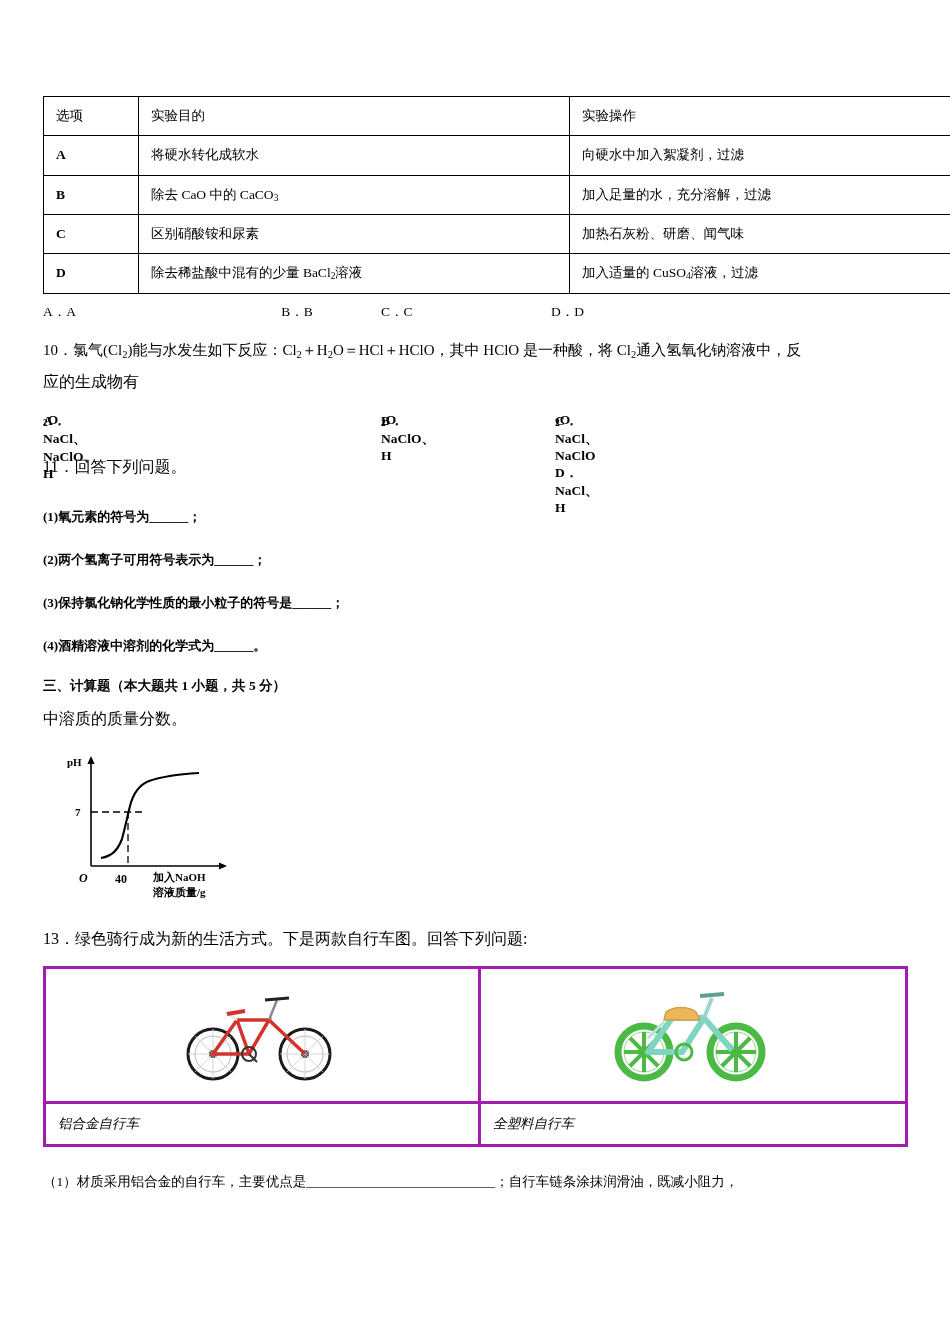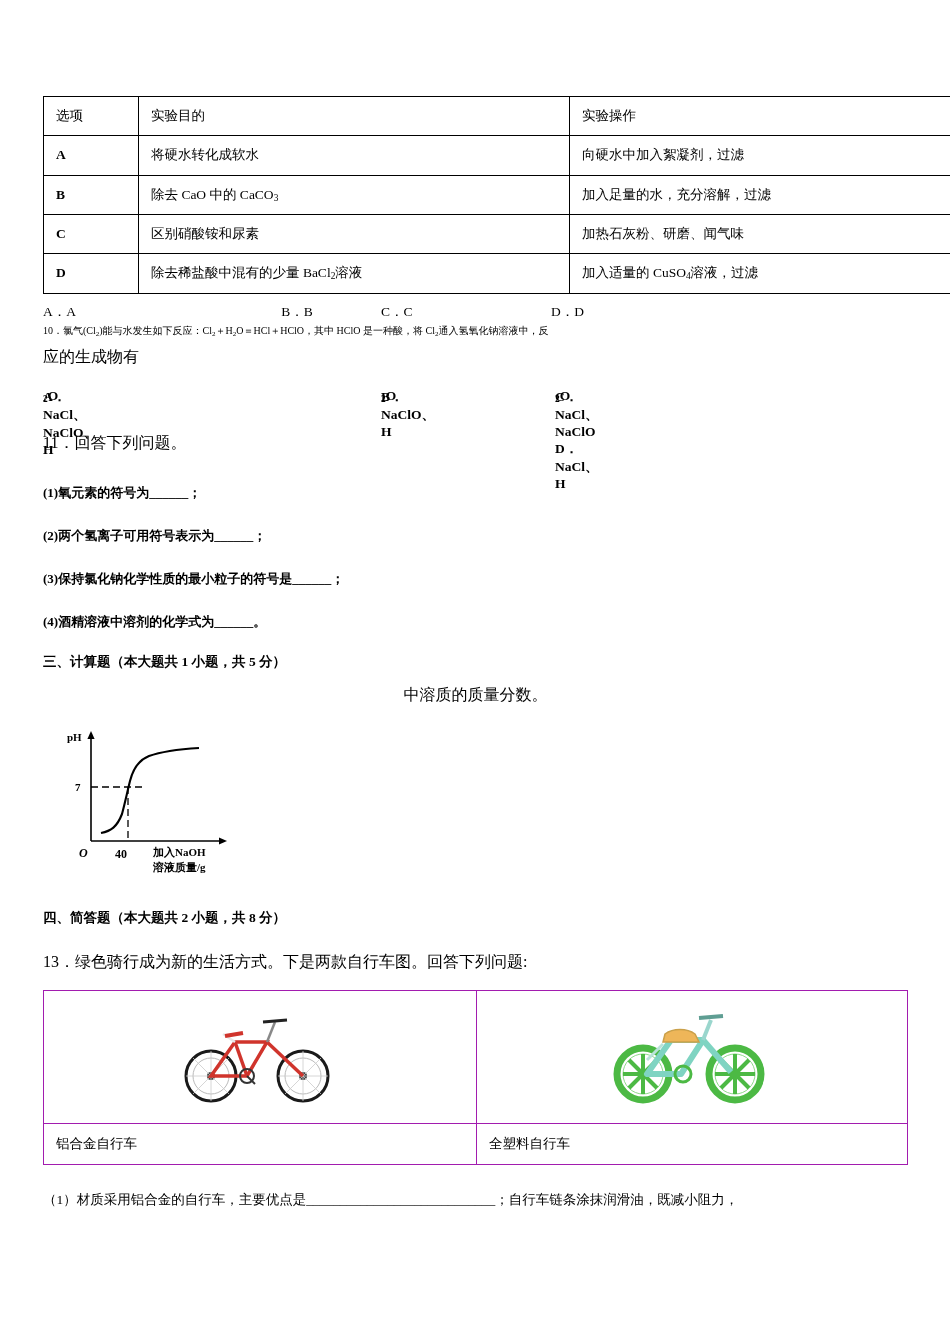--- a/index.html
+++ b/index.html
@@ -36,22 +36,23 @@
     font-weight:normal;
     margin-top:9px;
   }
   .choices-row .ch { width:172px; }
   .choices-row .ch:nth-child(1) { width:170px; }
   .choices-row .ch:nth-child(2) { width:168px;text-align:center; }
   .choices-row .ch:nth-child(3) { width:170px; }
 
   p { margin:0; }
   .q {
-    font-size:10px;
+    font-size:15px;
     line-height:2.05;
+    margin-top:14px;
   }
   .q2 { font-size:16px; line-height:2.05; }
   .opts4 {
     font-size:13.5px;
     font-weight:bold;
     margin-top:14px;
     position:relative;
     height:20px;
   }
   .opts4 span { position:absolute; top:0; }
@@ -67,22 +68,23 @@
   .chart-wrap { margin-top:18px; margin-left:10px; height:150px; position:relative; }
 
   
   table.biketable {
     border-collapse:collapse;
     width:865px;
     table-layout:fixed;
     margin-top:12px;
   }
   table.biketable td {
-    border:1px solid #a21caf;
+    border:3px solid #a21caf;
     vertical-align:middle;
+    font-style:italic;
   }
   .bikecell { height:132px; text-align:center; padding:0; }
   .bikelabel { height:38px; font-size:13.5px; padding-left:12px; }
 
   .lastline { font-size:13.5px; margin-top:22px; line-height:1.9; }
 </style>
 </head>
 <body>
 
 <div class="page">
@@ -134,21 +136,21 @@
       <span style="left:512px;"><span>C．NaCl、NaClO D．NaCl、H</span><sub>2</sub><span>O</span></span>
     </div>
 
     <p class="item">11．回答下列问题。</p>
     <p class="sub-item">(1)氧元素的符号为______；</p>
     <p class="sub-item">(2)两个氢离子可用符号表示为______；</p>
     <p class="sub-item">(3)保持氯化钠化学性质的最小粒子的符号是______；</p>
     <p class="sub-item">(4)酒精溶液中溶剂的化学式为______。</p>
 
     <p class="sec-head">三、计算题（本大题共 1 小题，共 5 分）</p>
-    <p class="q2" style="margin-top:8px;text-align:center;">中溶质的质量分数。</p>
+    <p class="q2" style="margin-top:8px;">中溶质的质量分数。</p>
 
     <div class="chart-wrap">
       <svg width="260" height="150" viewBox="0 0 260 150">
 
         <line x1="38" y1="8" x2="38" y2="112" stroke="#000" stroke-width="1.6"></line>
         <polygon points="38,2 34.4,10 41.6,10" fill="#000"></polygon>
 
         <line x1="38" y1="112" x2="168" y2="112" stroke="#000" stroke-width="1.6"></line>
         <polygon points="174,112 166,108.4 166,115.6" fill="#000"></polygon>
 
@@ -164,21 +166,20 @@
 
         <text x="26" y="128" font-family="'Liberation Serif', serif" font-size="12" font-style="italic" font-weight="bold">O</text>
 
         <text x="62" y="129" font-family="'Liberation Serif', serif" font-size="12" font-weight="bold">40</text>
 
         <text x="100" y="127" font-family="'Liberation Serif', serif" font-size="11" font-weight="bold">加入NaOH</text>
         <text x="100" y="142" font-family="'Liberation Serif', serif" font-size="11" font-weight="bold">溶液质量/g</text>
       </svg>
     </div>
 
-    <p class="sec-head" style="margin-top:30px;">四、简答题（本大题共 2 小题，共 8 分）</p>
     <p class="item">13．绿色骑行成为新的生活方式。下是两款自行车图。回答下列问题:</p>
 
     <table class="biketable">
       <tbody>
           <tr>
         <td class="bikecell" style="width:432px;">
           <svg width="170" height="110" viewBox="0 0 170 110">
             <circle cx="36" cy="76" r="25" fill="none" stroke="#1a1a1a" stroke-width="3"></circle>
             <circle cx="36" cy="76" r="18" fill="none" stroke="#bbb" stroke-width="1"></circle>
             <circle cx="36" cy="76" r="4" fill="#444"></circle>

